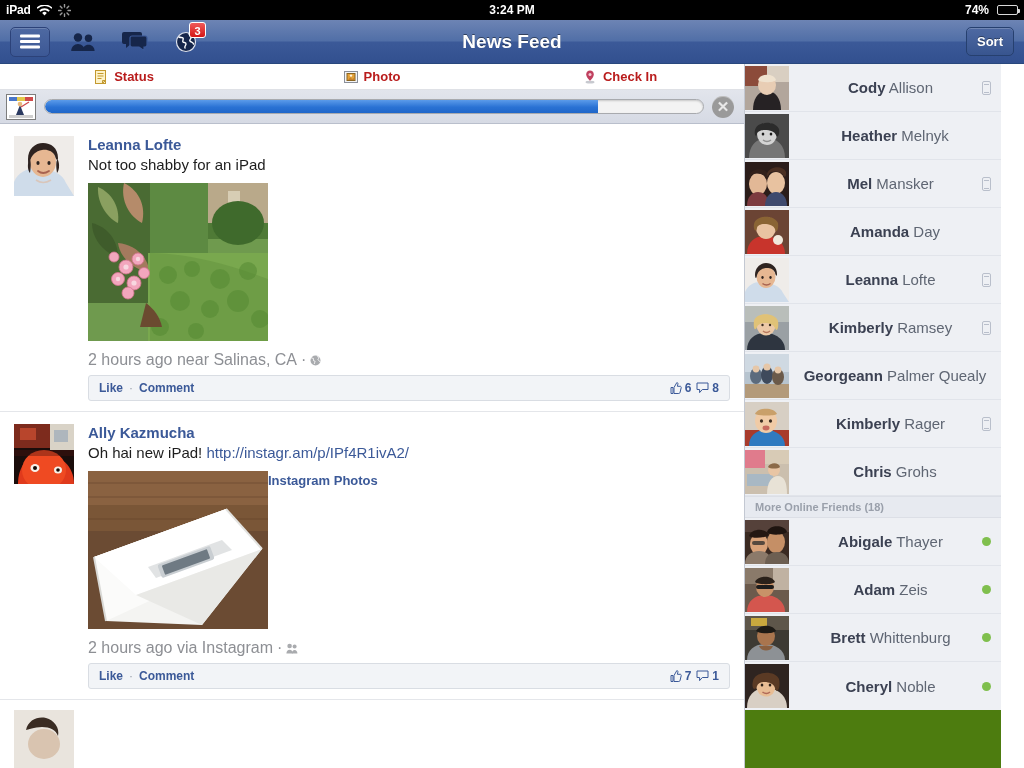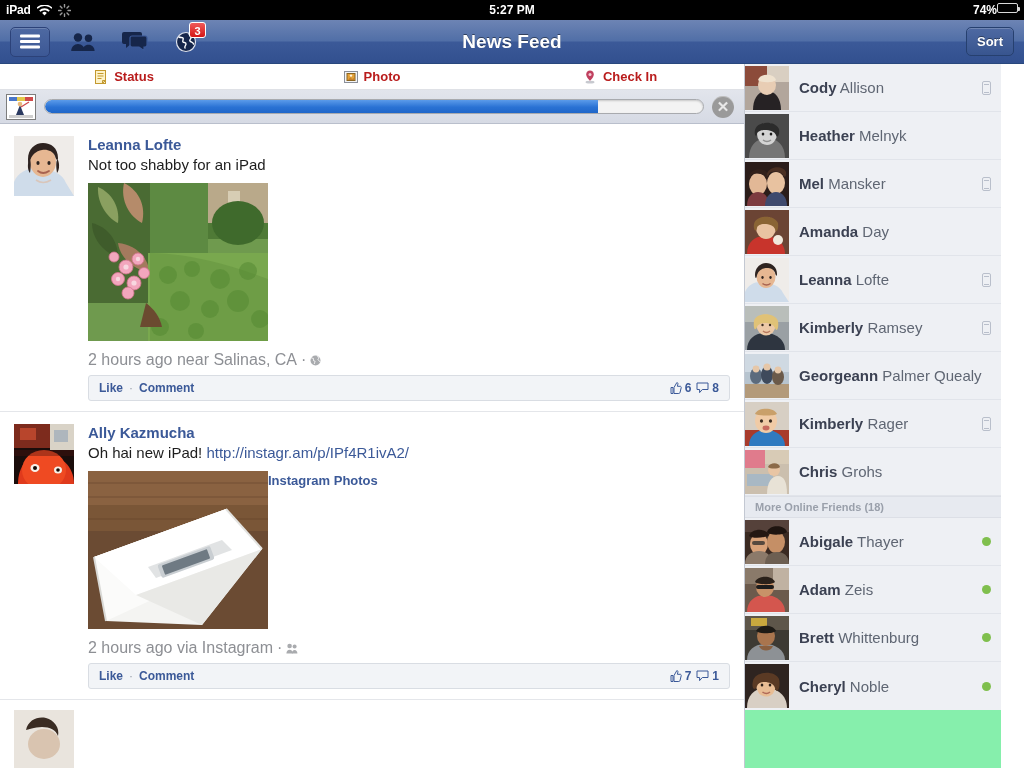--- a/index.html
+++ b/index.html
@@ -21,21 +21,21 @@
   }
   .sb-left{ display:flex; align-items:center; gap:6px; }
   .sb-carrier{ font-size:12px; font-weight:bold; letter-spacing:-0.2px;}
   .wifi-ico{ display:block; }
   .spinner-ico{ display:block; opacity:.75;}
   .sb-center{
     position:absolute; left:0; right:0; text-align:center;
     font-size:12px; font-weight:bold; pointer-events:none;
   }
   .sb-right{
-    margin-left:auto; display:flex; align-items:flex-start; gap:0;
+    margin-left:auto; display:flex; align-items:center; gap:8px;
     font-size:12px; font-weight:bold;
   }
   .battery{
     width:21px;height:10px;border:1px solid #d8d8d8;border-radius:2px;
     position:relative; padding:1px;
   }
   .battery:after{
     content:""; position:absolute; right:-3px; top:3px;
     width:2px;height:4px;background:#d8d8d8;border-radius:0 1px 1px 0;
   }
@@ -83,21 +83,21 @@
     color:#fff; font-size:13px; font-weight:bold;
     padding:6px 10px; cursor:pointer;
     text-shadow:0 -1px 0 rgba(0,0,0,.4);
     box-shadow:inset 0 1px 0 rgba(255,255,255,.2);
   }
 
   
   #body-split{ display:flex; height:704px; width:1024px; }
   #feed-col{ width:745px; height:100%; background:#ffffff; overflow:hidden;
              border-right:1px solid #c3c8d2; position:relative;}
-  #sidebar-col{ width:256px; height:100%; background:#86efac; overflow:hidden;}
+  #sidebar-col{ width:256px; height:100%; background:#4d7c0f; overflow:hidden;text-align:center;}
 
   
   #composer{
     height:26px; display:flex; align-items:center;
     background:#ffffff; border-bottom:1px solid #dfe1e6;
   }
   .comp-item{
     flex:1; display:flex;align-items:center;justify-content:center;gap:6px;
     font-size:13px;font-weight:bold;color:#b91c1c;cursor:pointer;
     height:100%;
@@ -213,21 +213,21 @@
         <line x1="6.5" y1="10" x2="6.5" y2="12.4"></line>
         <line x1="0.6" y1="6.5" x2="3" y2="6.5"></line>
         <line x1="10" y1="6.5" x2="12.4" y2="6.5"></line>
         <line x1="2.3" y1="2.3" x2="4" y2="4"></line>
         <line x1="9" y1="9" x2="10.7" y2="10.7"></line>
         <line x1="2.3" y1="10.7" x2="4" y2="9"></line>
         <line x1="9" y1="4" x2="10.7" y2="2.3"></line>
       </g>
     </svg>
   </div>
-  <div class="sb-center">5:27 PM</div>
+  <div class="sb-center">3:24 PM</div>
   <div class="sb-right">
     <span>74%</span>
     <span class="battery"><span class="fill" style="width: 74%;"></span></span>
   </div>
 </div>
 
 <div id="nav-bar">
   <div class="nav-left">
     <div class="nav-btn boxed">
       <svg width="20" height="15" viewBox="0 0 20 15">

